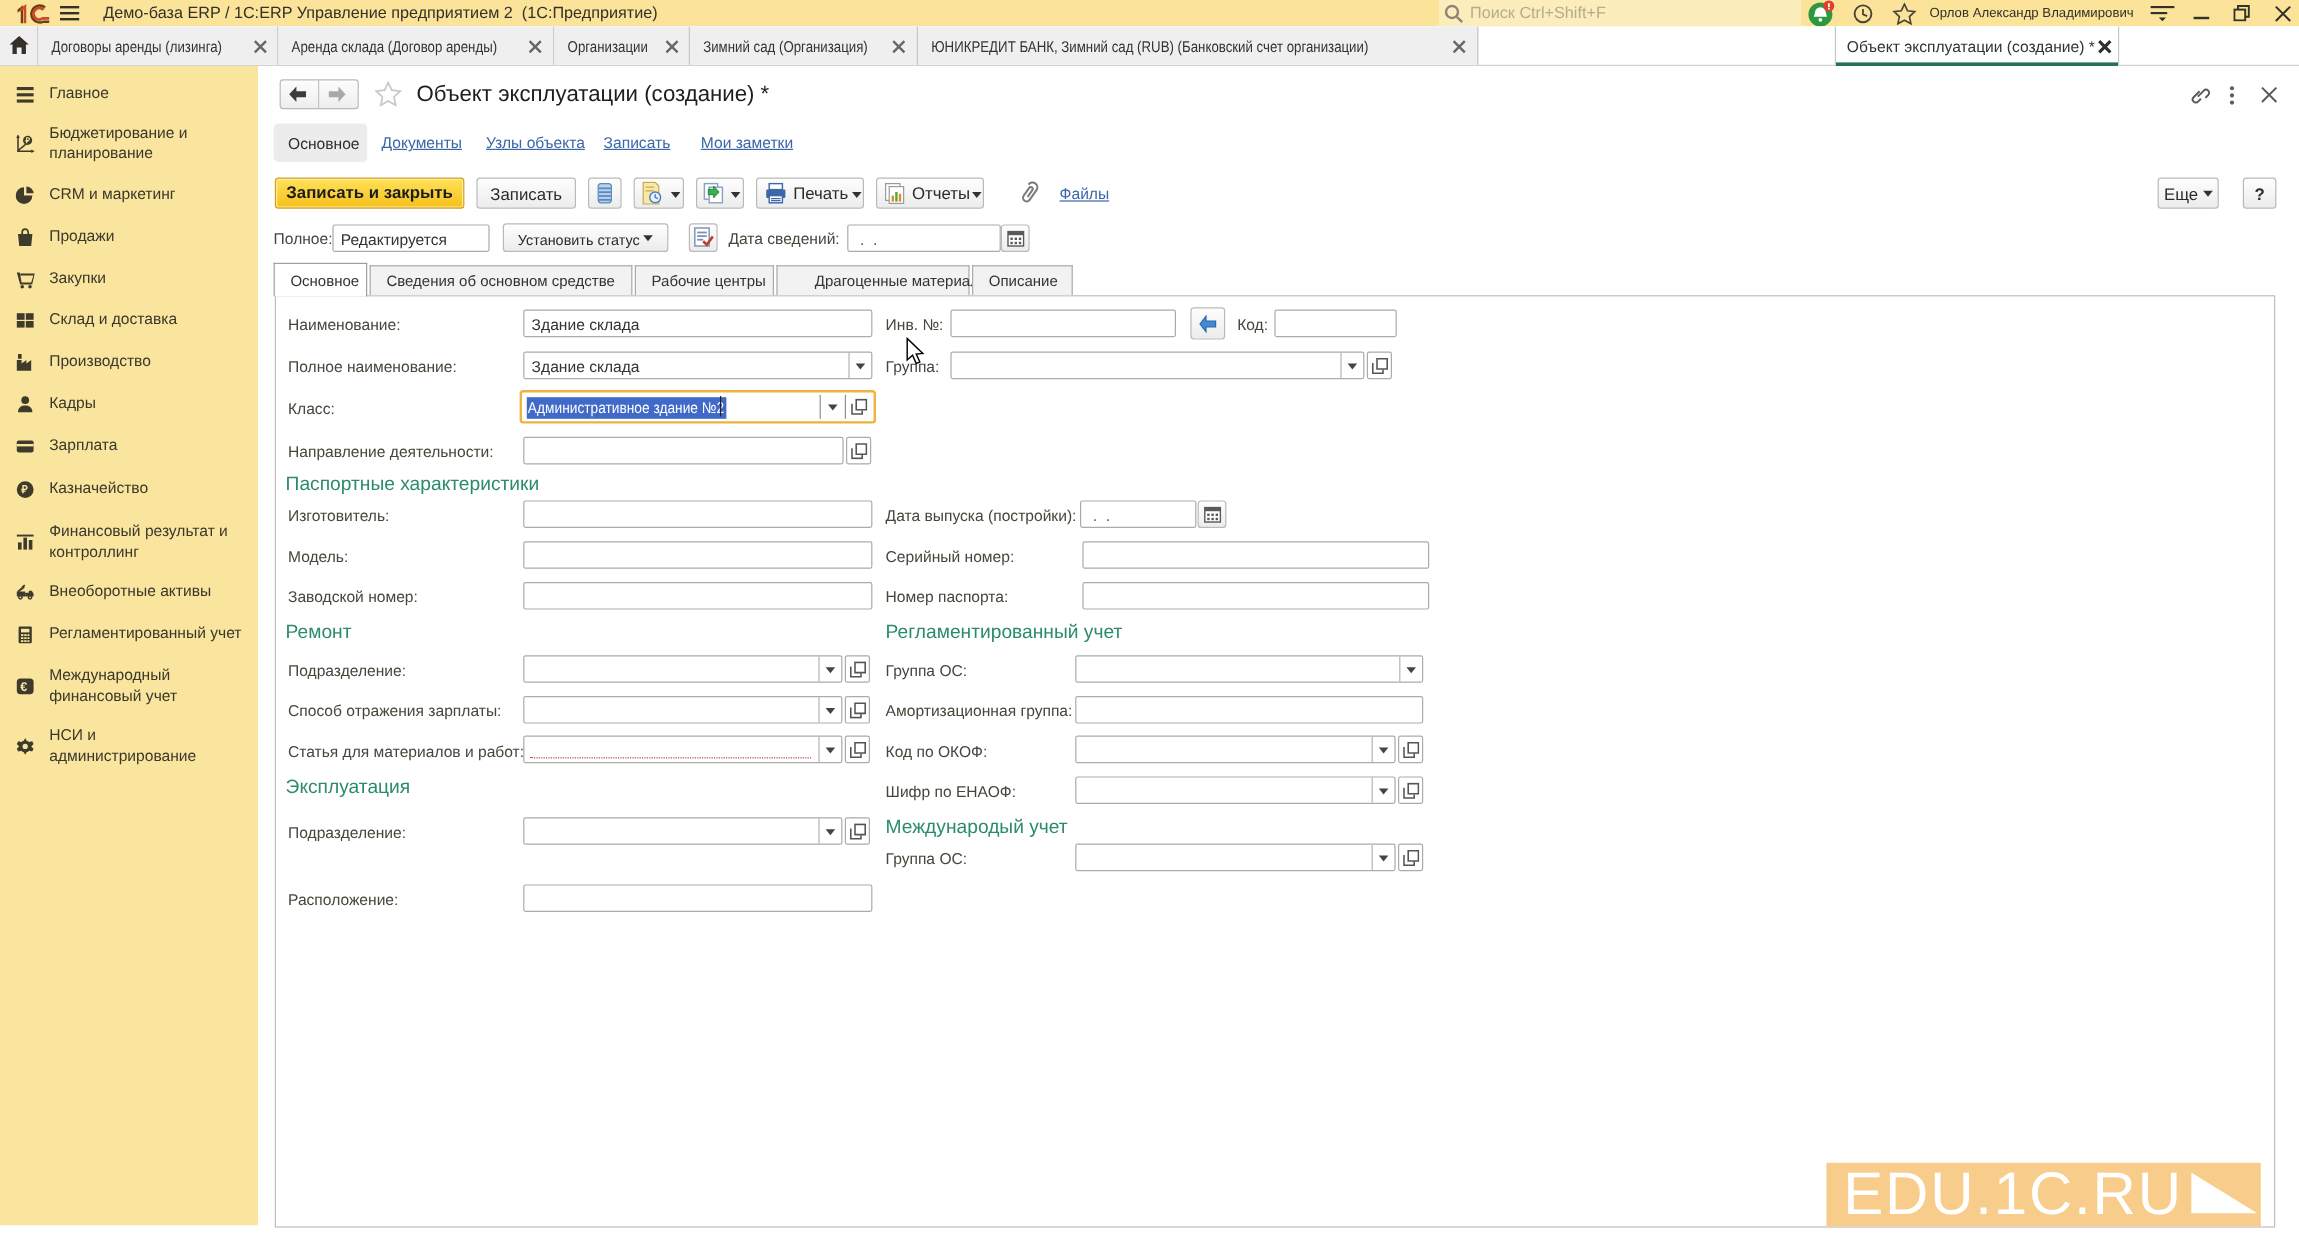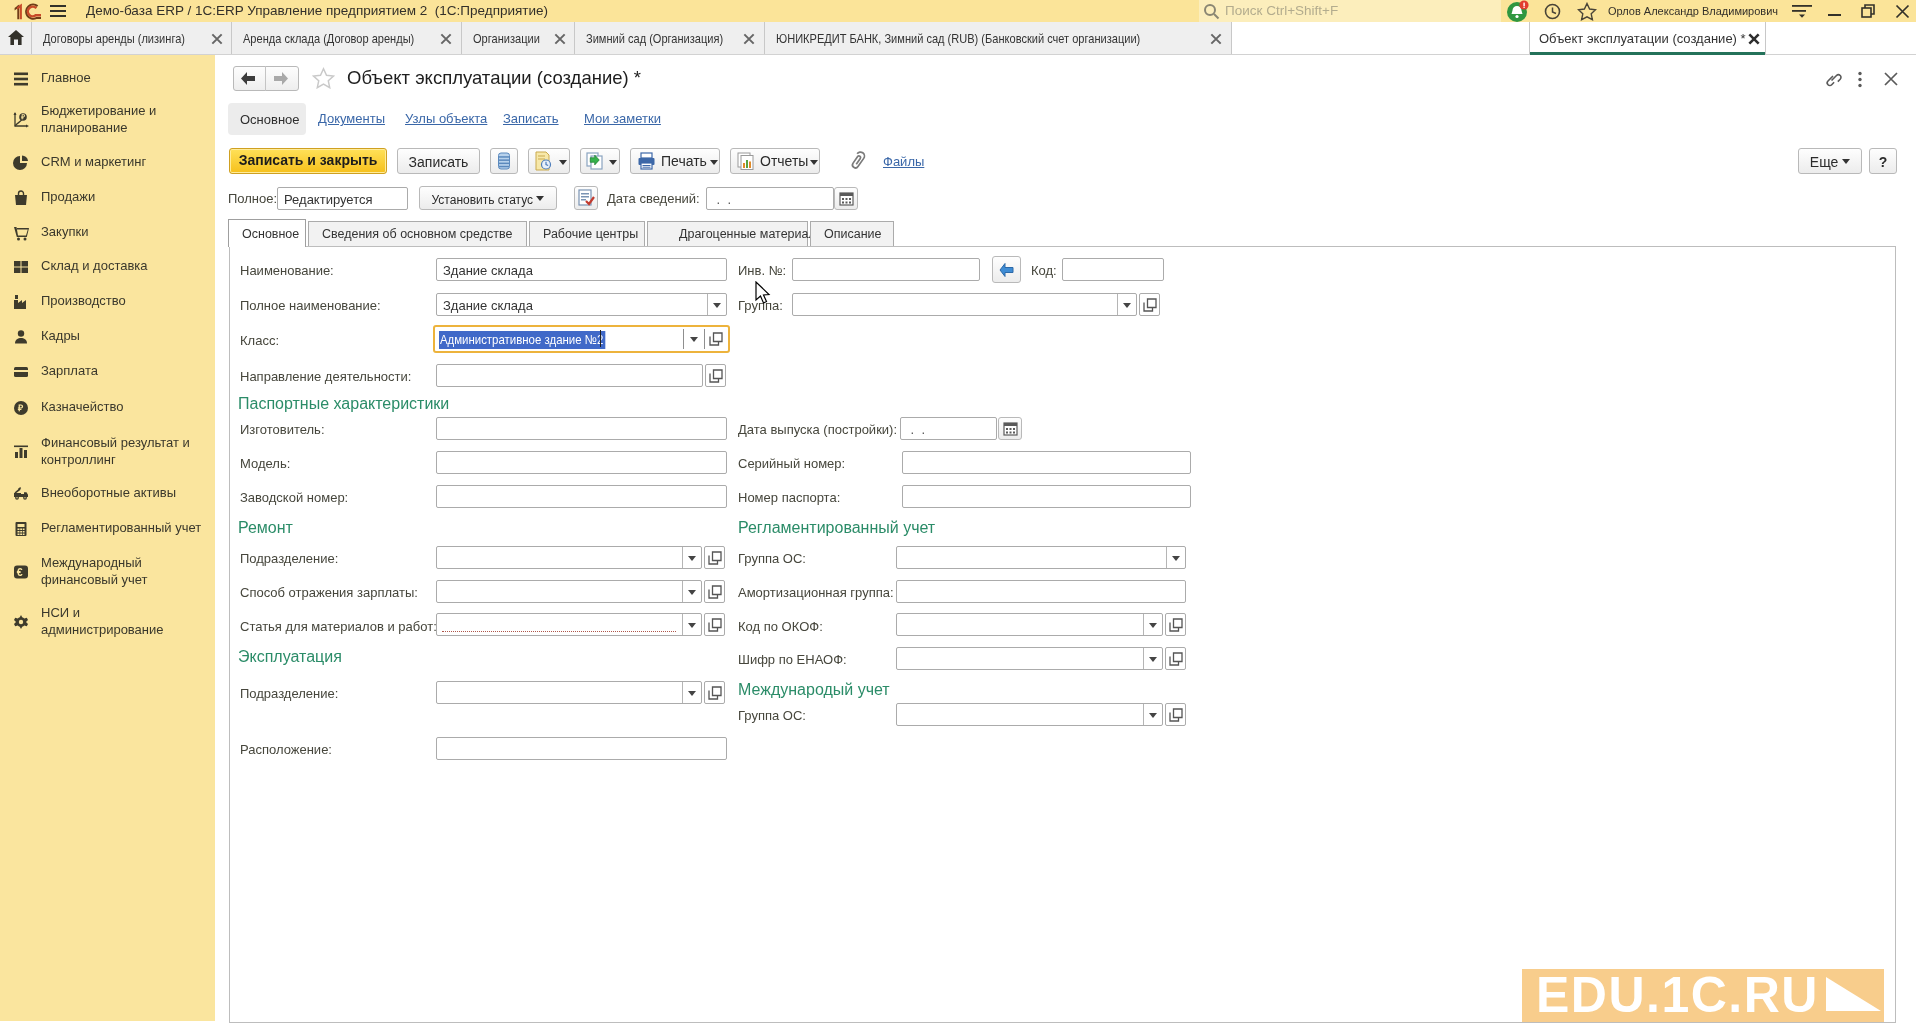--- a/index.html
+++ b/index.html
@@ -338,21 +338,21 @@
         <rect x="10" y="9" width="2" height="8" fill="#57a33e"></rect>
         <rect x="13" y="10.5" width="2" height="6.5" fill="#e08a28"></rect>
       </g>
     </svg>
 <div class="abs" style="left:760px;top:153px;font-size:14px;color:#2b2b2b">Отчеты</div>
 <span class="caret abs" style="left:810px;top:160px"></span>
 <svg class="abs" style="left:846px;top:149px" width="22" height="24" viewBox="0 0 22 24">
       <path d="M7 6 a4 4 0 0 1 8 0 L15 16 a3 3 0 0 1 -6 0 L9 8 a1.6 1.6 0 0 1 3.2 0 L12.2 15" fill="none" stroke="#7a7a7a" stroke-width="1.7" transform="rotate(35 11 12)"></path>
     </svg>
 <div class="link" style="left:883px;top:154px">Файлы</div>
-<div class="btn" style="left:1798px;top:148px;width:64px"><span style="position:relative;top:5px">Еще </span><span class="caret" style="position:relative;top:3px"></span></div>
+<div class="btn" style="left:1798px;top:148px;width:51px"><span style="position:relative;top:5px">Еще </span><span class="caret" style="position:relative;top:3px"></span></div>
 <div class="btn" style="left:1869px;top:148px;width:28px;font-weight:bold"><span style="position:relative;top:5px">?</span></div>
 
 <div class="lbl" style="left:228px;top:191px">Полное:</div>
 <div class="inp" style="left:277px;top:187px;width:131px">
       <span class="v">Редактируется</span>
     </div>
 <div class="btn" style="left:419px;top:186px;width:138px;height:24px"><span style="position:relative;top:4px;font-size:12px">Установить статус </span><span class="caret" style="position:relative;top:2px"></span></div>
 <div class="btn" style="left:574px;top:186px;width:24px;height:24px"></div>
 <svg class="abs" style="left:578px;top:189px" width="17" height="18" viewBox="0 0 17 18">
       <rect x="1" y="1" width="12" height="15" fill="#fff" stroke="#7a93b3" stroke-width="1.2"></rect>
@@ -584,21 +584,21 @@
             <path d="M1 4.5 L1 13 L9.5 13 L9.5 10"></path>
             <path d="M4.5 1 L13 1 L13 9.5 L4.5 9.5 Z"></path>
           </g>
         </svg>
       </div>
 <div class="lbl" style="left:240px;top:742px">Расположение:</div>
 <div class="inp" style="left:436px;top:737px;width:291px"></div>
 </div>
 
 <div class="abs" style="left:1522px;top:969px;width:362px;height:53px;background:#f8cd8c"></div>
-<div class="abs" style="left:1536px;top:966px;width:300px;font-size:50px;font-weight:bold;color:#fff;letter-spacing:1.5px">EDU.1C.RU</div>
+<div class="abs" style="left:1536px;top:966px;width:300px;font-size:50px;font-weight:normal;color:#fff;letter-spacing:1.5px">EDU.1C.RU</div>
 <svg class="abs" style="left:1826px;top:977px" width="56" height="35" viewBox="0 0 56 35">
       <path d="M0 0 L0 34 L55 34 Z" fill="#fff"></path>
     </svg>
 
 <svg class="abs" style="left:755px;top:281px" width="16" height="24" viewBox="0 0 16 24">
       <path d="M1 1 L1 19 L5.5 15 L8.5 22 L11.5 20.5 L8.5 14 L14 13.5 Z" fill="#fff" stroke="#000" stroke-width="1.2"></path>
     </svg>
 </div>
 
 </body></html>

